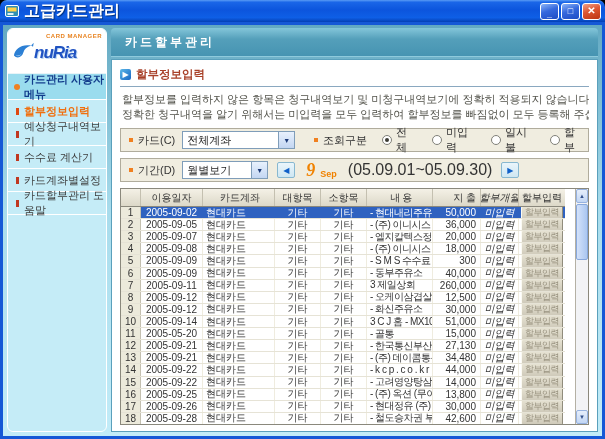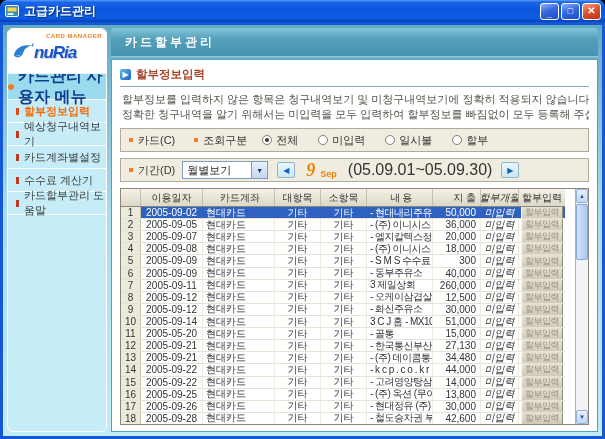--- a/index.html
+++ b/index.html
@@ -1,36 +1,36 @@
 <!DOCTYPE html>
 <html><head>
 <meta charset="utf-8">
 <style>
   html,body{margin:0;padding:0;}
   body{width:605px;height:439px;overflow:hidden;font-family:"Liberation Sans",sans-serif;background:#000;}
   .window{position:absolute;inset:0;border-radius:7px 7px 0 0;overflow:hidden;}
   
   .titlebar{height:22px;background:linear-gradient(180deg,#5a9cf5 0%,#1a66e8 10%,#0c55dd 45%,#0e5fe6 80%,#0540b4 100%);display:flex;align-items:center;padding:0 4px 0 5px;gap:4px;}
   .app-icon{width:15px;height:14px;flex:none;display:flex;}
-  .tb-title{color:#fff;font-weight:bold;font-size:12px;text-shadow:1px 1px 1px #00317e;flex:1;white-space:nowrap;}
+  .tb-title{color:#fff;font-weight:bold;font-size:16px;text-shadow:1px 1px 1px #00317e;flex:1;white-space:nowrap;}
   .win-btns{display:flex;gap:2px;}
   .wbtn{width:19px;height:17px;border:1px solid #fff;border-radius:3px;display:flex;align-items:center;justify-content:center;color:#fff;font-size:9px;line-height:1;box-sizing:border-box;}
   .wbtn.min,.wbtn.max{background:linear-gradient(160deg,#8cb4f8 0%,#3568dd 45%,#1e4cc4 100%);}
   .wbtn.min span{position:relative;top:3px;font-weight:bold;}
   .wbtn.close{background:linear-gradient(160deg,#f0a088,#dd5632 45%,#bc3412 100%);font-size:10px;font-weight:bold;}
   
   .wbody{position:absolute;top:22px;left:0;right:0;bottom:0;background:#1558d6;padding:3px;box-sizing:border-box;}
   .workspace{position:relative;width:100%;height:100%;background:linear-gradient(180deg,#63a9c2 0%,#a8dcec 45%,#c2ecf8 100%);}
   
   .sidebar{position:absolute;left:4px;top:3px;bottom:4px;width:100px;background:#c5ecf7;border:1px solid #ffffff;border-radius:6px;overflow:hidden;box-sizing:border-box;}
   .logo{height:44px;background:#fff;position:relative;border-bottom:1px solid #e8f4f8;}
   .logo-tagline{position:absolute;top:4px;right:4px;font-size:6px;color:#e8821e;letter-spacing:.5px;font-weight:bold;}
   .brandrow{position:absolute;left:4px;top:12px;display:flex;align-items:center;}
   .brand{font-size:17px;font-weight:bold;font-style:italic;color:#2053c2;text-shadow:1px 1px 0 #bcd8f4;letter-spacing:-1px;}
-  .menu-header{height:25px;background:#9adcee;display:flex;align-items:center;gap:4px;font-size:16px;font-weight:bold;color:#123c8c;border-bottom:1px solid #fff;}
+  .menu-header{height:25px;background:#9adcee;display:flex;align-items:center;gap:4px;padding-left:6px;font-size:11px;font-weight:bold;color:#123c8c;border-bottom:1px solid #fff;}
   .mh-dot{width:6px;height:6px;border-radius:50%;background:#f08020;flex:none;}
   .menu-item{height:22px;display:flex;align-items:center;gap:5px;padding-left:8px;border-bottom:1px solid #ffffff;font-size:11px;color:#3c3c3c;}
   .menu-item .mi-bullet{width:3px;height:7px;background:#c03820;flex:none;}
   .menu-item.active{color:#f07010;font-weight:bold;}
   .menu-item.active .mi-bullet{background:#e04810;}
   
   .main{position:absolute;left:108px;top:3px;right:4px;bottom:4px;display:flex;flex-direction:column;}
   .main-header{height:28px;flex:none;background:linear-gradient(180deg,#84c6da 0%,#549fba 40%,#4694b2 100%);border-radius:4px 4px 0 0;color:#fff;font-weight:bold;font-size:12px;display:flex;align-items:center;padding-left:14px;letter-spacing:3px;border-bottom:1px solid #8ecadc;}
   .panel{flex:1;margin-top:2px;background:#fff;border:1px solid #5aa0bc;display:flex;flex-direction:column;padding:7px 8px 6px;min-height:0;box-sizing:border-box;}
   .sec-row{display:flex;align-items:center;gap:5px;height:15px;flex:none;}
@@ -131,25 +131,25 @@
             <div class="menu-item active">
               <span class="mi-bullet"></span>
               <span>할부정보입력</span>
             </div>
             <div class="menu-item">
               <span class="mi-bullet"></span>
               <span>예상청구내역보기</span>
             </div>
             <div class="menu-item">
               <span class="mi-bullet"></span>
-              <span>카드계좌별설정</span>
+              <span>수수료 계산기</span>
             </div>
             <div class="menu-item">
               <span class="mi-bullet"></span>
-              <span>수수료 계산기</span>
+              <span>카드계좌별설정</span>
             </div>
             <div class="menu-item">
               <span class="mi-bullet"></span>
               <span>카드할부관리 도움말</span>
             </div>
           </div>
       </div>
 
       <div class="main">
         <div class="main-header">
@@ -162,20 +162,24 @@
               </span>
             <span class="sec-title">할부정보입력</span>
           </div>
           <div class="divider"></div>
           <div class="desc">할부정보를 입력하지 않은 항목은 청구내역보기 및 미청구내역보기에 정확히 적용되지 않습니다.</div>
           <div class="desc">정확한 청구내역을 알기 위해서는 미입력을 모두 입력하여 할부정보를 빠짐없이 모두 등록해 주십시오.</div>
 
           <div class="fbar">
             <span class="fb-bullet"></span>
             <span class="flabel">카드(C)</span>
+            <span class="combo w-card">
+              <span class="combo-val">전체계좌</span>
+              <span class="combo-btn">▼</span>
+            </span>
             <span class="fb-bullet" style="margin-left:14px"></span>
             <span class="flabel">조회구분</span>
             <span class="radios" id="radios">
                 <span class="radio">
                   <span class="rc on"></span>
                   <span>전체</span>
                 </span>
                 <span class="radio">
                   <span class="rc"></span>
                   <span>미입력</span>

